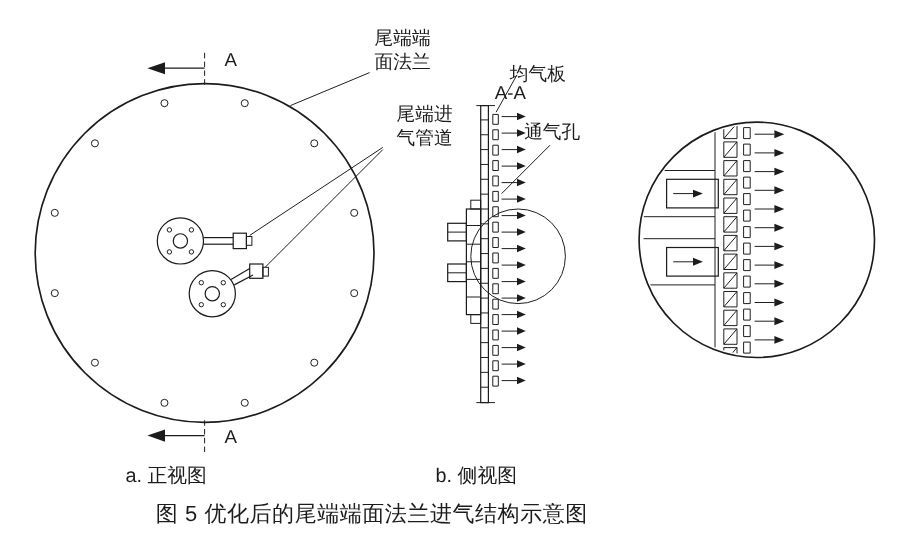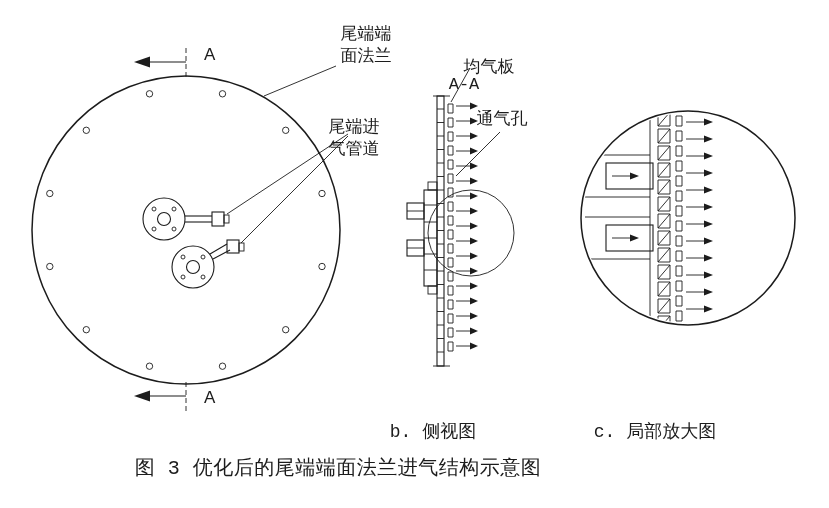--- a/index.html
+++ b/index.html
@@ -1,20 +1,20 @@
 <!DOCTYPE html>
 <html><head>
 <meta charset="utf-8">
 <style>
   html,body{margin:0;padding:0;background:#ffffff;}
   .canvas{position:relative;width:829px;height:508px;background:#ffffff;
           font-family:"Liberation Sans","DejaVu Sans",sans-serif;color:#1c1c1c;overflow:hidden;}
   .canvas svg{position:absolute;left:0;top:0;}
   .label{position:absolute;white-space:nowrap;line-height:1.28;}
-  .ctr{transform:translateX(-50%);text-align:right;font-family:Liberation Mono, monospace;}
+  .ctr{transform:translateX(-50%);text-align:right;}
   .s17{font-size:17px;}
   .s18{font-size:18px;}
   .s20{font-size:20px;letter-spacing:0.5px;}
   .ln{stroke:#1c1c1c;fill:none;stroke-width:1.1;}
   .ln2{stroke:#1c1c1c;fill:none;stroke-width:1.5;}
   .thin{stroke:#1c1c1c;fill:none;stroke-width:0.9;}
   .fill{fill:#1c1c1c;stroke:none;}
   .dash{stroke-dasharray:5 3;}
 </style>
 </head>
@@ -180,27 +180,27 @@
   </svg>
 
   <div class="label s17" style="left:204px;top:44px;">A</div>
   <div class="label s17" style="left:204px;top:387px;">A</div>
 
   <div class="label s17 ctr" style="left:366px;top:24px;">
     <div>尾端端</div>
     <div>面法兰</div>
   </div>
 
-  <div class="label s17 ctr" style="left:354px;top:93px;margin-top:24px;">
+  <div class="label s17 ctr" style="left:386px;top:93px;">
     <div>尾端进</div>
     <div>气管道</div>
   </div>
 
   <div class="label s17 ctr" style="left:439px;top:74px;margin-left:25px;">A-A</div>
   <div class="label s17 ctr" style="left:489px;top:57px;">均气板</div>
   <div class="label s17 ctr" style="left:502px;top:109px;">通气孔</div>
 
+  <div class="label s18 ctr" style="left:151px;top:421px;">a. 正视图</div>
   <div class="label s18 ctr" style="left:433px;top:421px;">b. 侧视图</div>
-  <div class="label s18 ctr" style="left:655px;top:421px;">c. 局部放大图</div>
-
-  <div class="label s20 ctr" style="left:338px;top:456px;">图 3 优化后的尾端端面法兰进气结构示意图</div>
+
+  <div class="label s20 ctr" style="left:338px;top:456px;">图 5 优化后的尾端端面法兰进气结构示意图</div>
 
 </div>
 
 </body></html>

